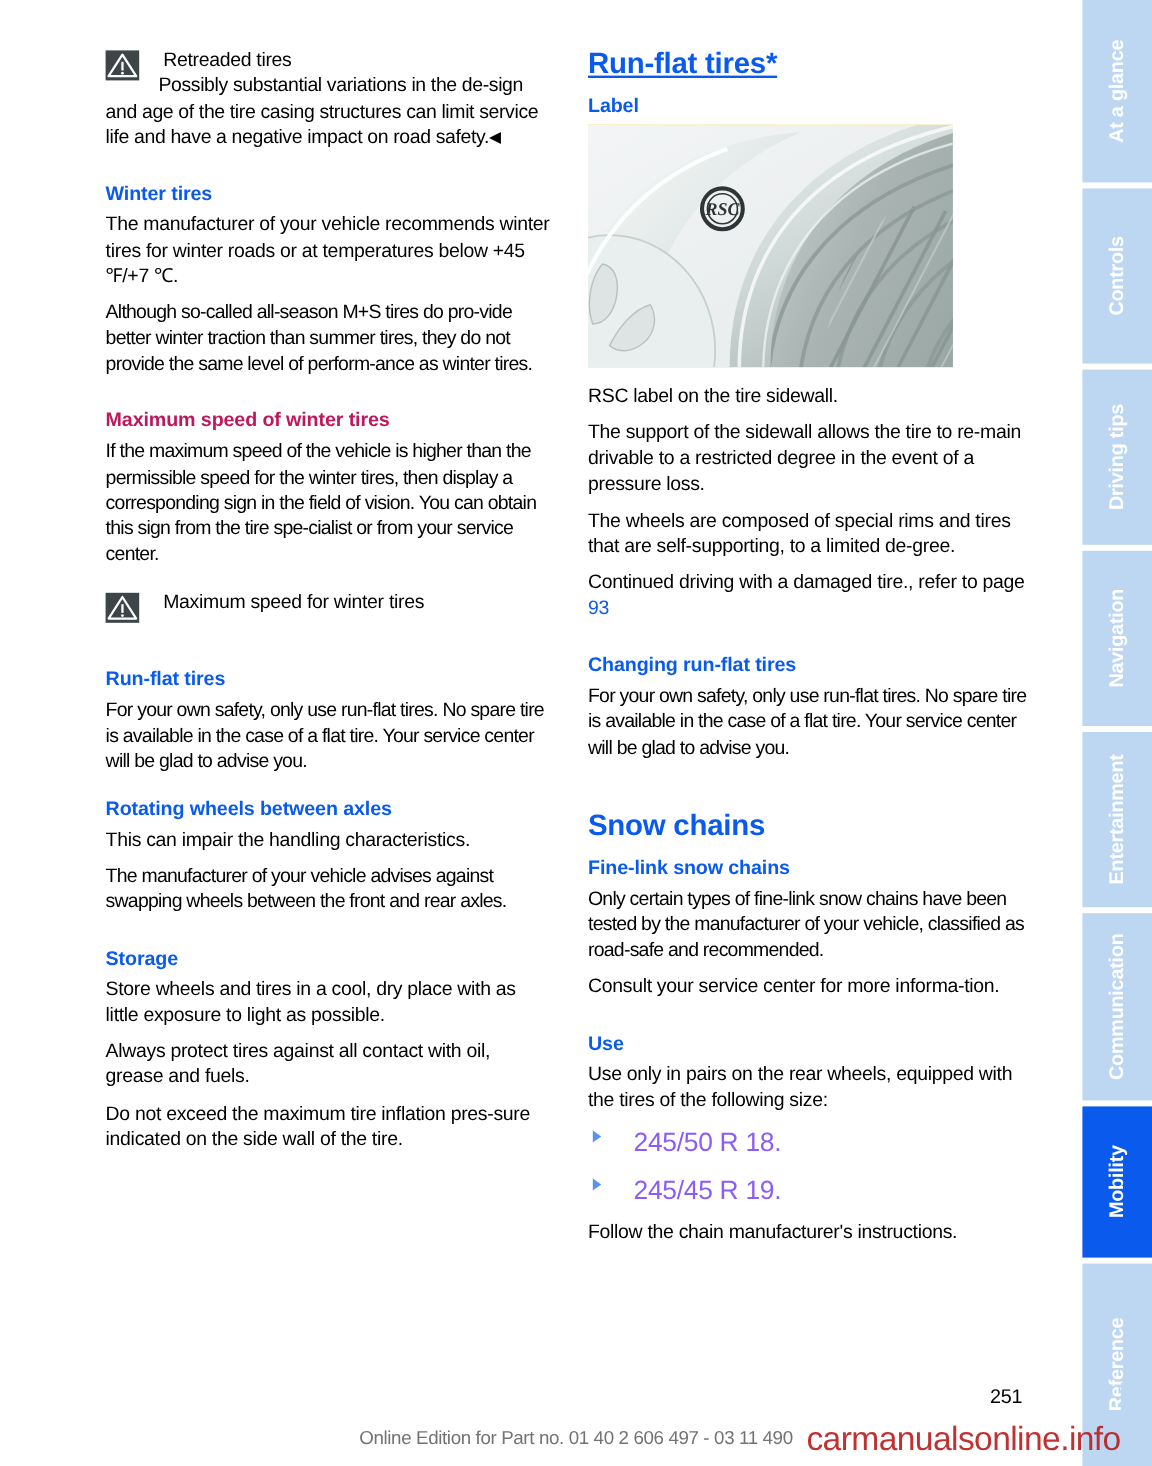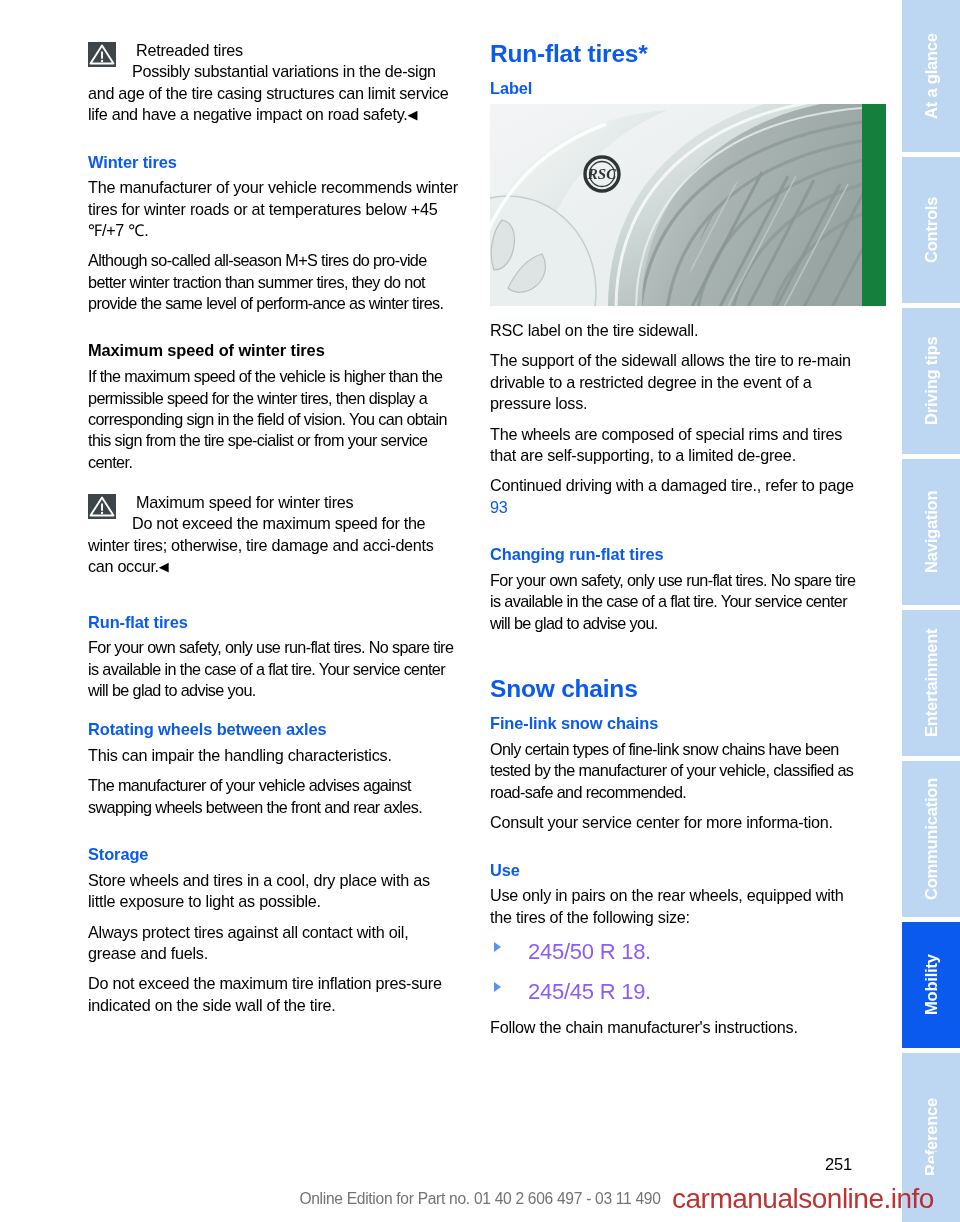--- a/index.html
+++ b/index.html
@@ -42,31 +42,31 @@
 
   
   .h1 {
     color: #0a5bed;
     font-size: 24.5px;
     font-weight: bold;
     line-height: 1.16;
     margin: 0 0 11px 0;
     letter-spacing: -0.2px;
   }
-  .h1.top { margin-top: 0; }
+  .h1.top { margin-top: 0; text-decoration: underline; }
   .h2 {
     color: #0a5bed;
     font-size: 16.4px;
     font-weight: bold;
     line-height: 1.2;
     margin: 0 0 5px 0;
     letter-spacing: -0.1px;
   }
   .h3 {
-    color: #000000;
+    color: #be185d;
     font-size: 16.4px;
     font-weight: bold;
     line-height: 1.2;
     margin: 0 0 5px 0;
     letter-spacing: -0.1px;
   }
   p.body {
     color: #000000;
     font-size: 16.2px;
     line-height: 1.32;
@@ -133,24 +133,24 @@
     left: 4px; top: 5px;
     width: 0; height: 0;
     border-left: 7px solid #3d7ff0;
     border-top: 5px solid transparent;
     border-bottom: 5px solid transparent;
     opacity: .85;
   }
 
   
   .figure {
-    width: 396px;
+    width: 304px;
     height: 202px;
     margin: 2px 0 14px 0;
-    background: #15803d;
+    background: #eab308;
     position: relative;
     overflow: hidden;
   }
   .figure svg { display: block; width: 372px; height: 202px; }
 
   
   #rail {
     position: absolute;
     right: 0; top: 0;
     width: 58px;
@@ -251,21 +251,20 @@
 
       <div class="warn">
         <span class="warn-icon">
           <svg viewBox="0 0 28 25" width="28" height="25">
             <polygon points="14,3.5 25.5,21.5 2.5,21.5" fill="none" stroke="#ffffff" stroke-width="1.9" stroke-linejoin="round"></polygon>
             <rect x="13.1" y="9.5" width="1.9" height="7.2" fill="#ffffff"></rect>
             <circle cx="14.05" cy="19" r="1.15" fill="#ffffff"></circle>
           </svg>
         </span>
         <p class="warn-title">Maximum speed for winter tires</p>
-        <p class="warn-body"><span>Do not exceed the maximum speed for the winter tires; otherwise, tire damage and acci-dents can occur.</span><span class="endmark">◀</span></p>
       </div>
 
       <div class="gap-l"></div>
 
       <h2 class="h2">Run-flat tires</h2>
       <p class="body tight">For your own safety, only use run-flat tires. No spare tire is available in the case of a flat tire. Your service center will be glad to advise you.</p>
 
       <div class="gap-s"></div>
 
       <h2 class="h2">Rotating wheels between axles</h2>

